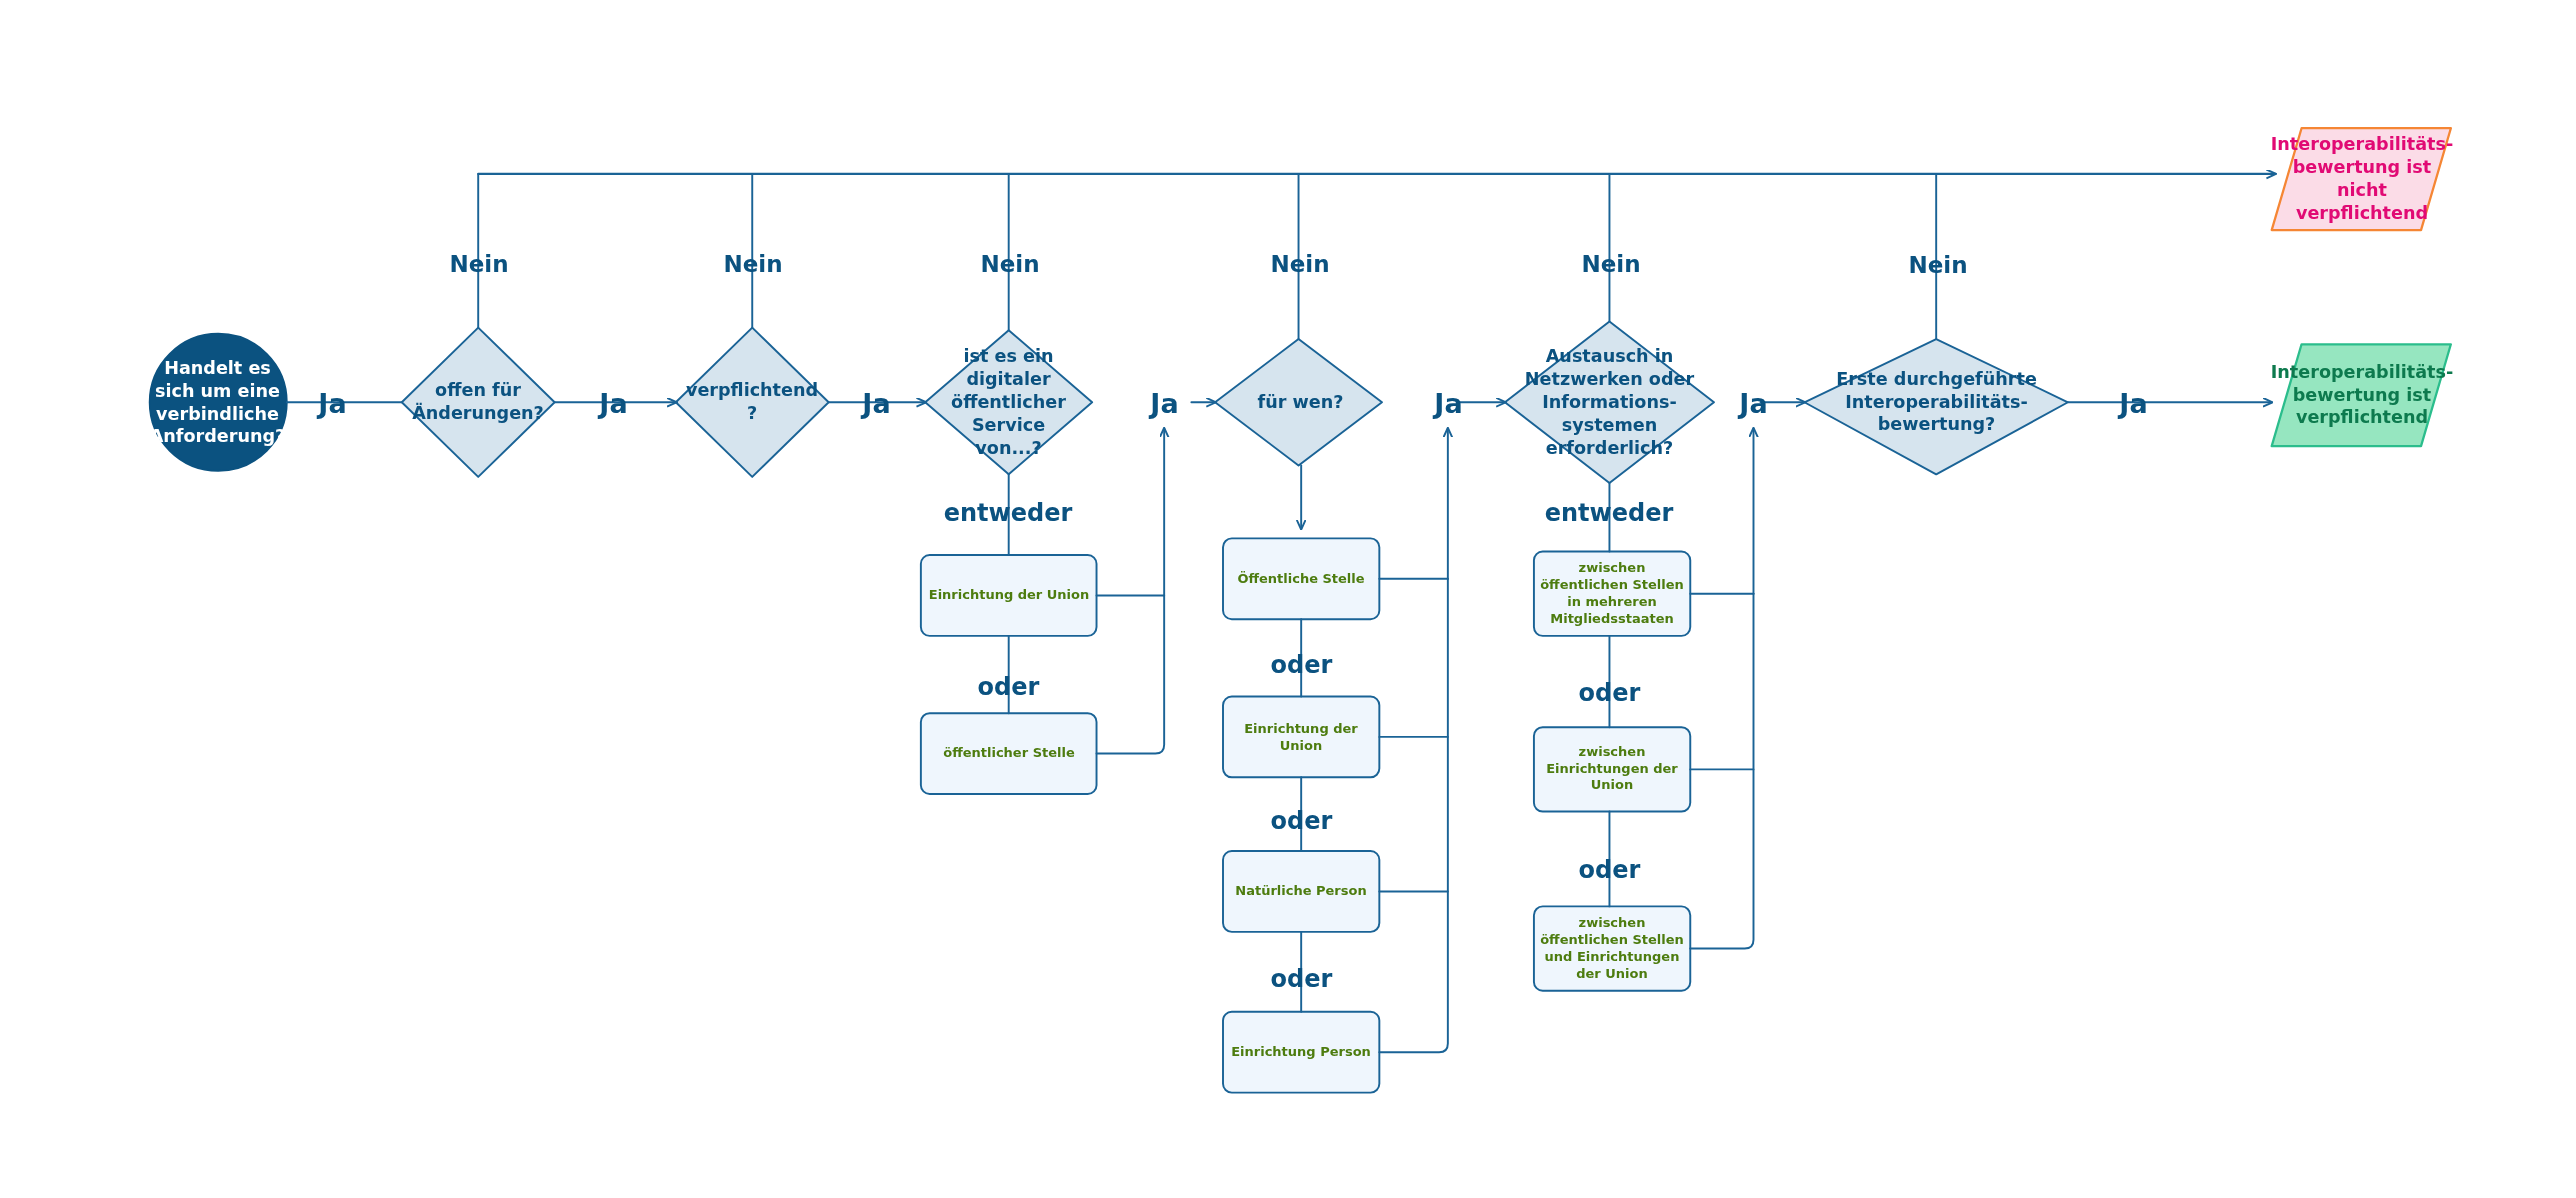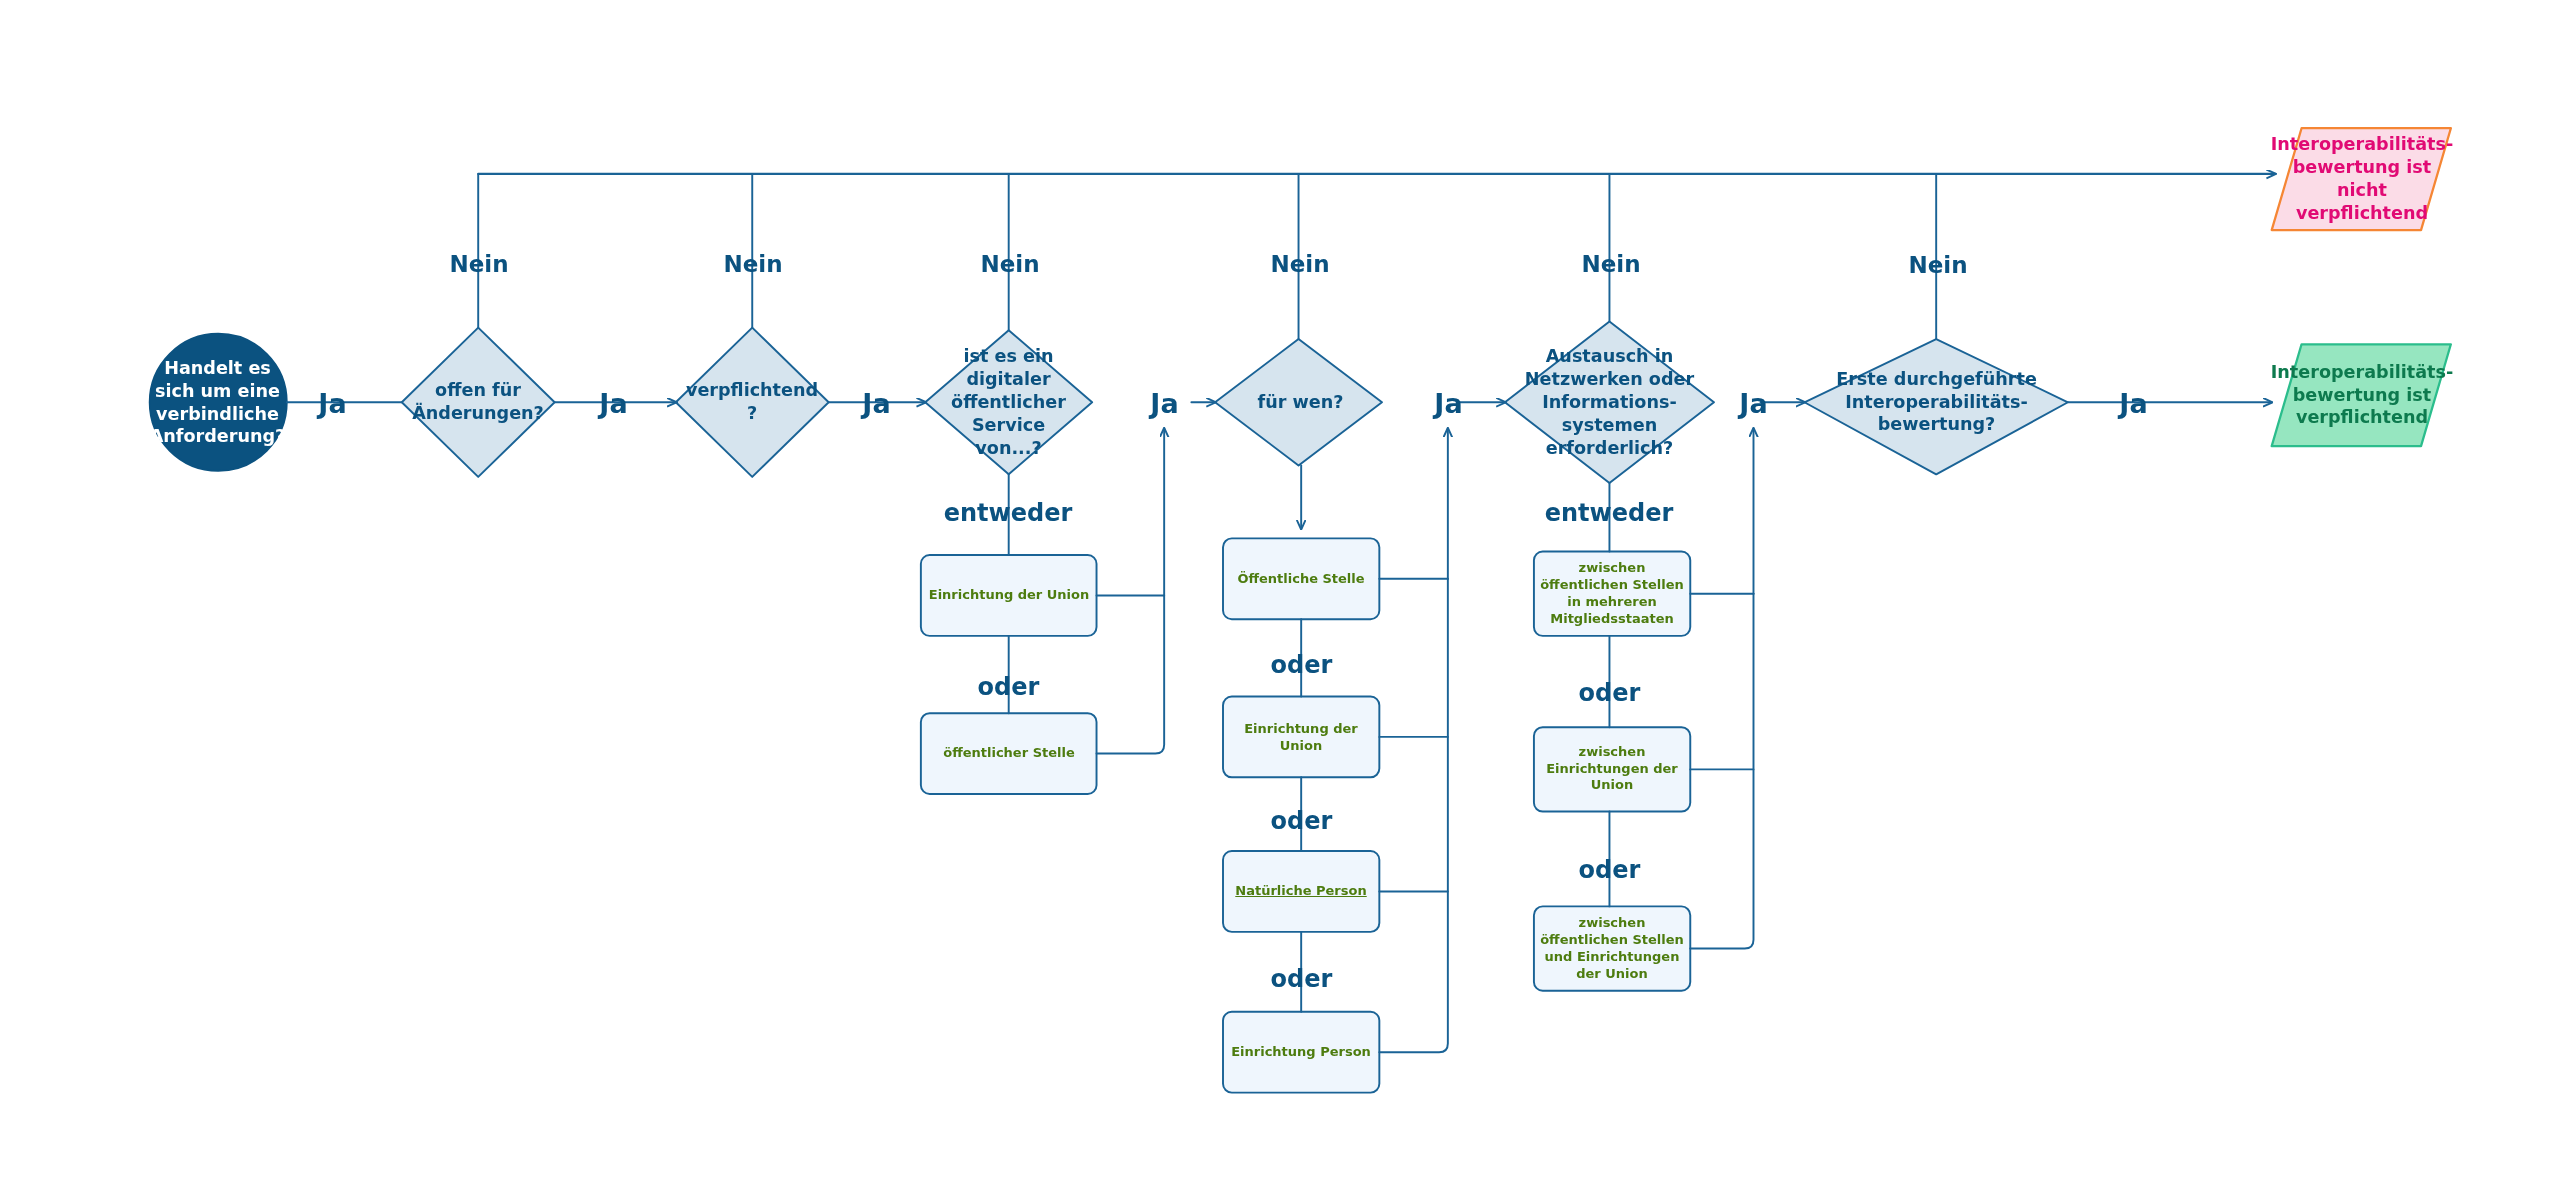--- a/index.html
+++ b/index.html
@@ -137,21 +137,21 @@
 
   <div class="nodetext diamond-label" style="left:1831px;top:358px;width:211px;height:88px;">Erste durchgeführte Interoperabilitäts- bewertung?</div>
 
   <div class="nodetext diamond-label" style="left:1518px;top:339px;width:183px;height:127px;">Austausch in Netzwerken oder Informations- systemen erforderlich?</div>
 
   <div class="nodetext rect-label" style="left:928px;top:562px;width:162px;height:67px;">Einrichtung der Union</div>
   <div class="nodetext rect-label" style="left:928px;top:720px;width:162px;height:67px;">öffentlicher Stelle</div>
 
   <div class="nodetext rect-label" style="left:1228px;top:546px;width:146px;height:67px;">Öffentliche Stelle</div>
   <div class="nodetext rect-label" style="left:1228px;top:704px;width:146px;height:67px;">Einrichtung der Union</div>
-  <div class="nodetext rect-label" style="left:1228px;top:858px;width:146px;height:67px;text-decoration:underline;">Natürliche Person</div>
+  <div class="nodetext rect-label" style="left:1228px;top:858px;width:146px;height:67px;">Natürliche Person</div>
   <div class="nodetext rect-label" style="left:1228px;top:1019px;width:146px;height:67px;">Einrichtung Person</div>
 
   <div class="nodetext rect-label" style="left:1539px;top:559px;width:146px;height:70px;">zwischen öffentlichen Stellen in mehreren Mitgliedsstaaten</div>
   <div class="nodetext rect-label" style="left:1539px;top:734px;width:146px;height:70px;">zwischen Einrichtungen der Union</div>
   <div class="nodetext rect-label" style="left:1539px;top:914px;width:146px;height:70px;">zwischen öffentlichen Stellen und Einrichtungen der Union</div>
 
   <div class="nodetext res-pos-label" style="left:2283px;top:353px;width:158px;height:84px;">Interoperabilitäts- bewertung ist verpflichtend</div>
   <div class="nodetext res-neg-label" style="left:2283px;top:137px;width:158px;height:84px;">Interoperabilitäts- bewertung ist nicht verpflichtend</div>
 
   <div class="edgelabel lbl-ja" style="left:313px;top:387px;width:39px;height:33px;">Ja</div>

